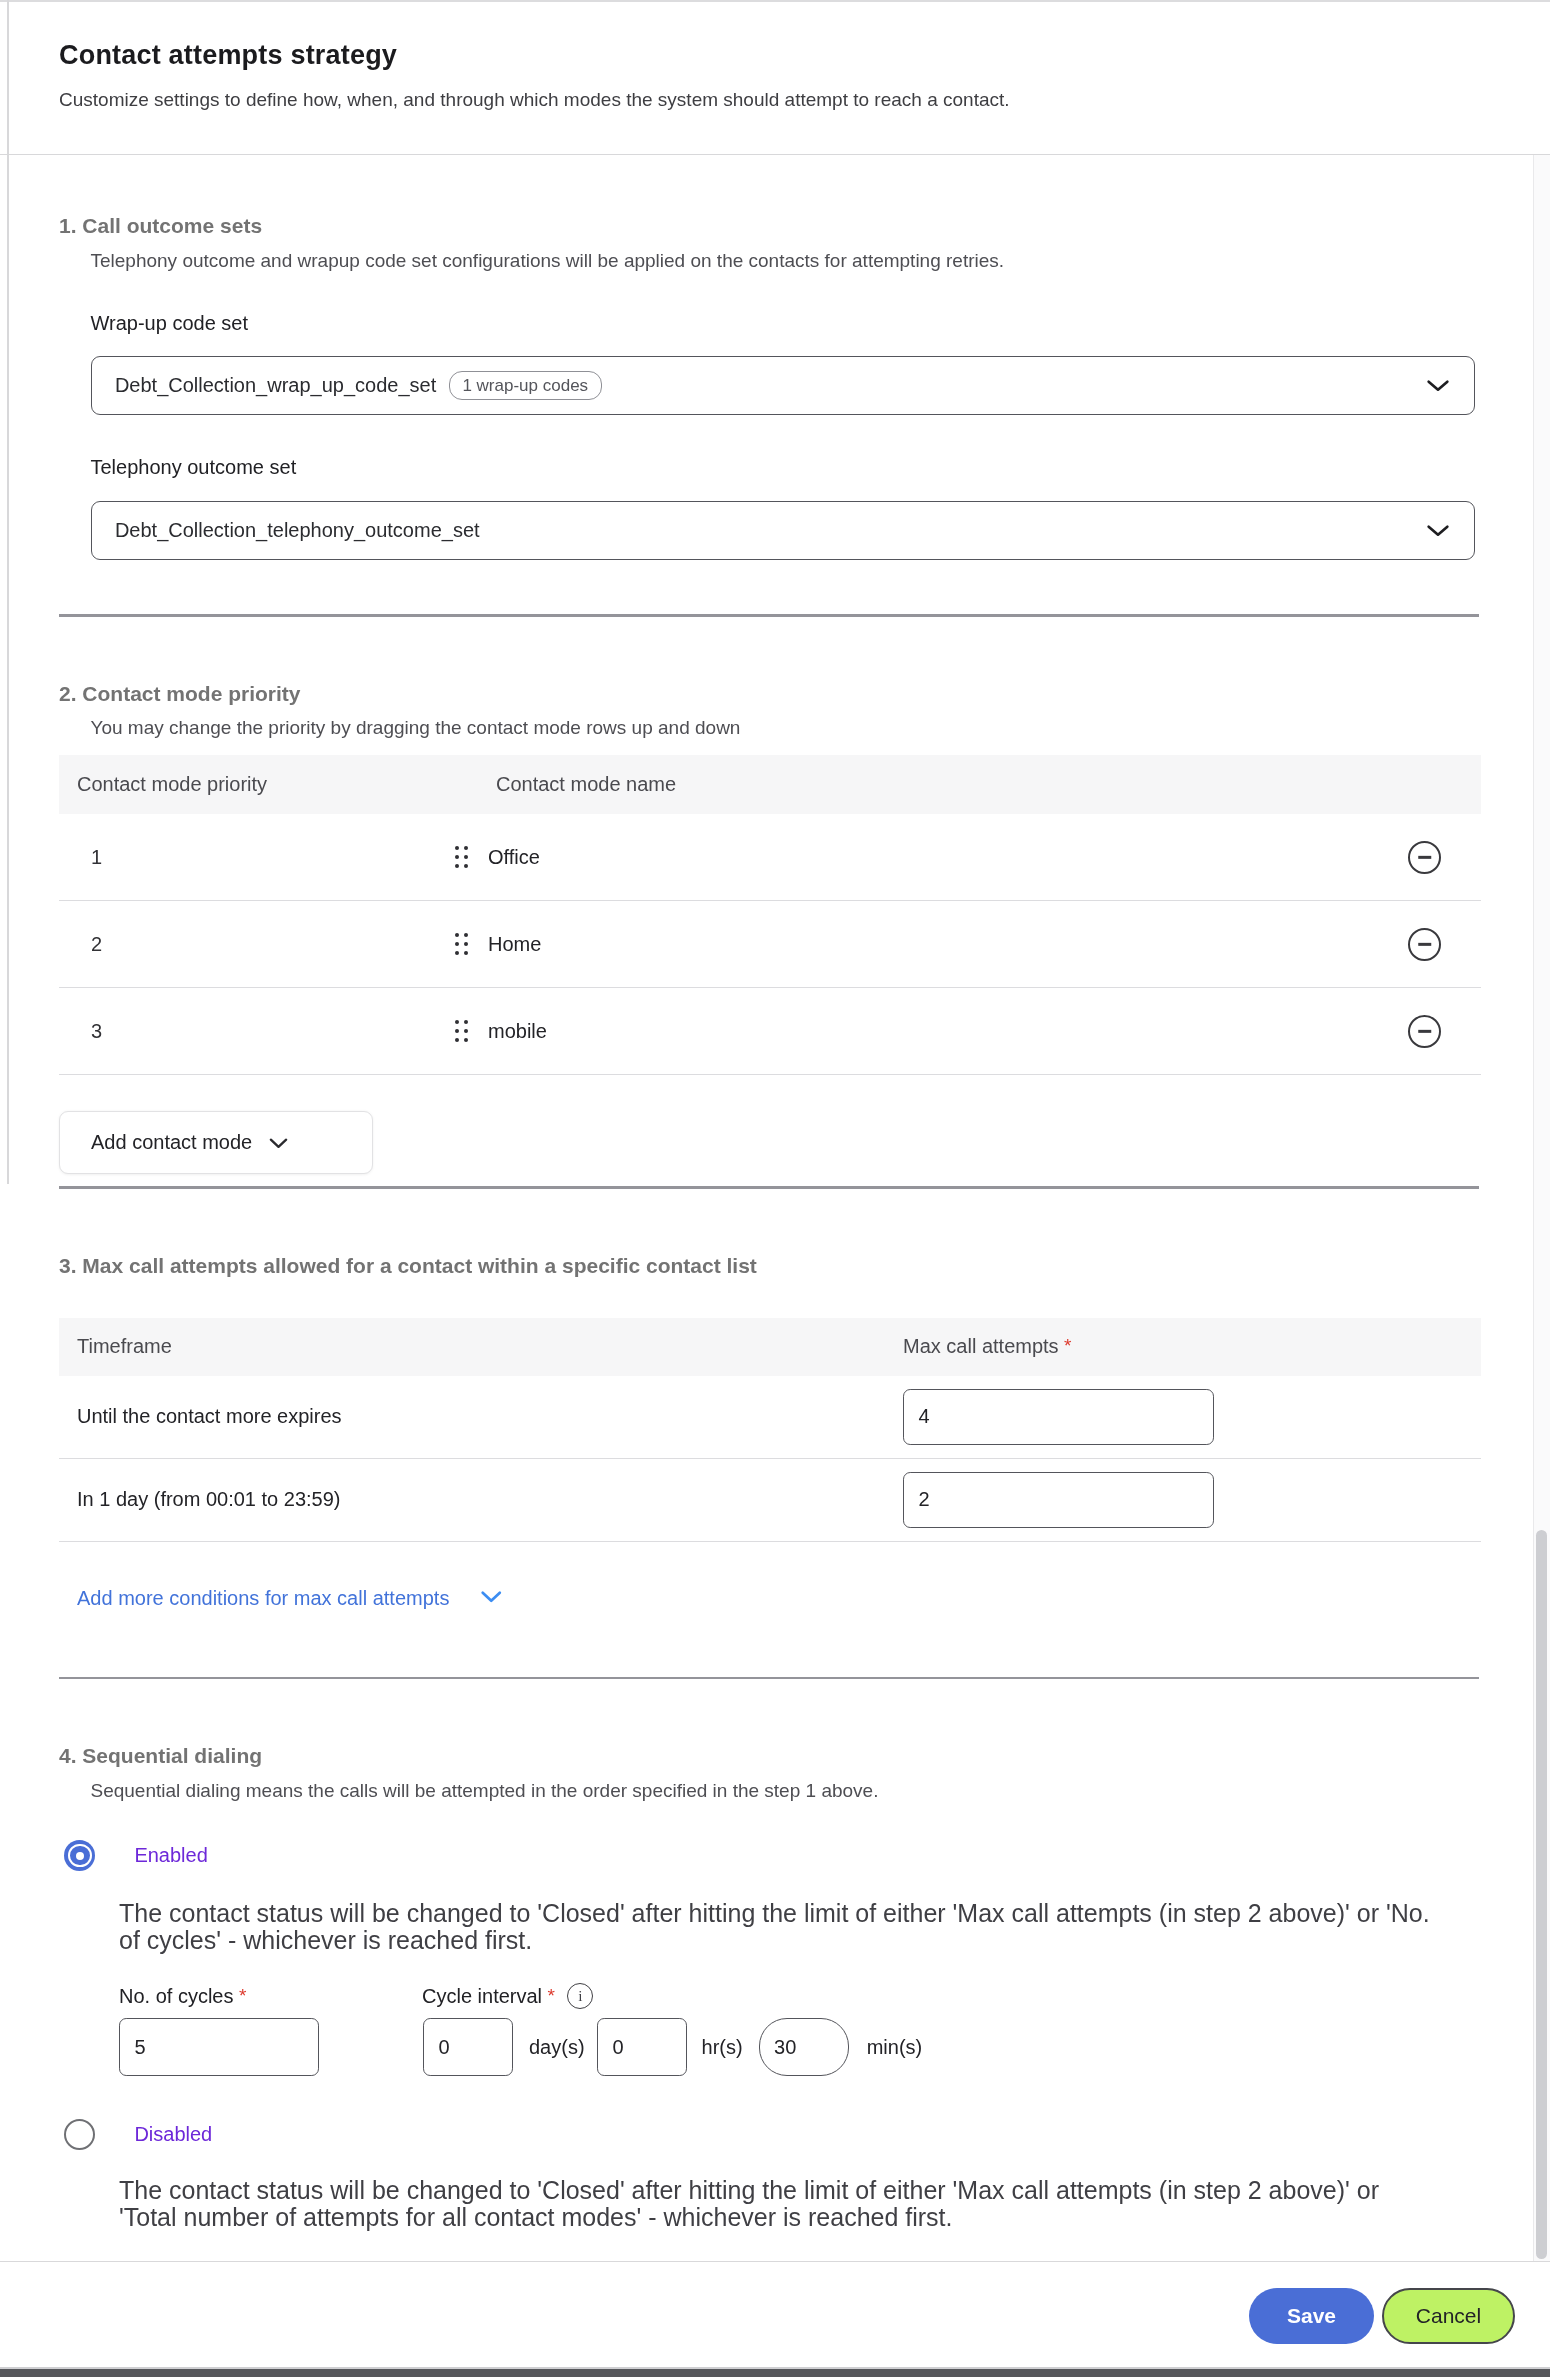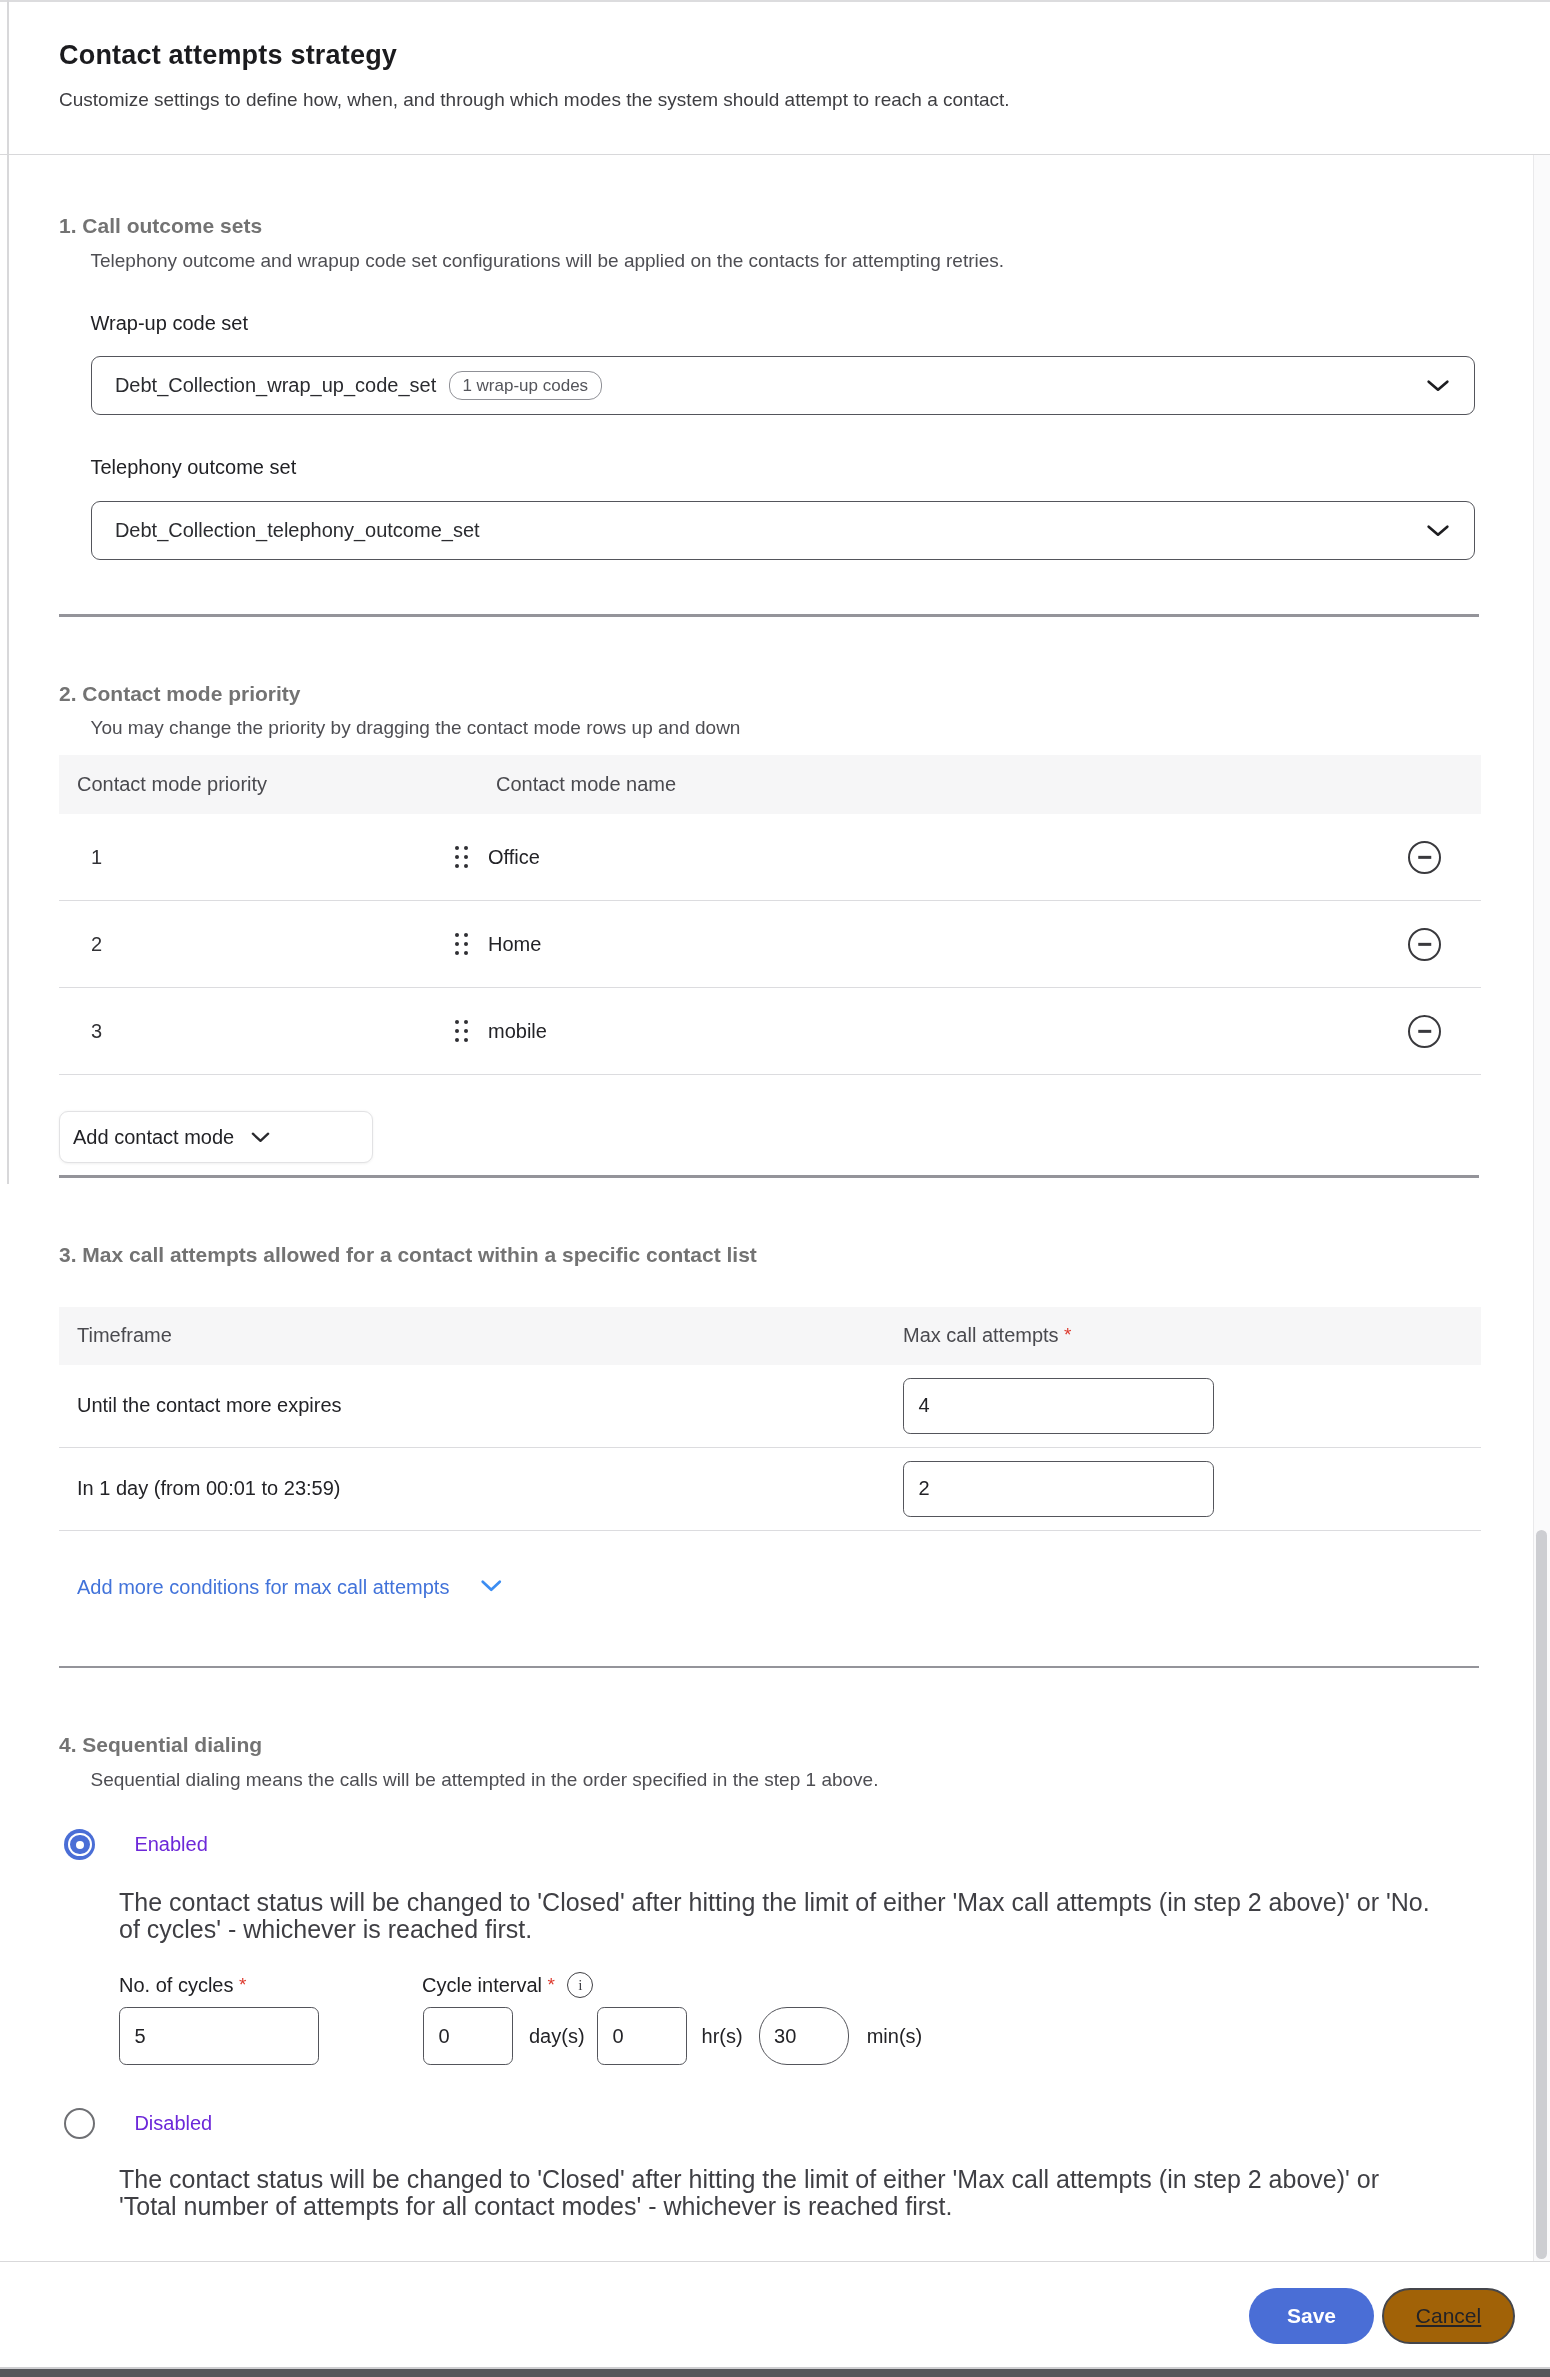--- a/index.html
+++ b/index.html
@@ -50,23 +50,23 @@
   .t2-row { height:86px; border-bottom:1.8px solid #dcdcdf; display:flex; align-items:center; }
   .r-priority { width:396px; padding-left:32px; box-sizing:border-box; font-size:20px; color:#323236; }
   .drag { display:grid; grid-template-columns:4px 4px; grid-auto-rows:4px; gap:5px; margin-right:20px; cursor:grab; }
   .drag i { background:#2f2f33; border-radius:50%; }
   .r-name { font-size:20px; color:#232327; }
   .minus-btn { margin-left:auto; margin-right:40px; width:33px; height:33px; border:2.3px solid #39393d; border-radius:50%;
     position:relative; background:#fff; cursor:pointer; box-sizing:border-box; }
   .minus-btn::after { content:""; position:absolute; left:50%; top:50%; transform:translate(-50%,-50%); width:13.5px; height:2.3px; background:#39393d; }
 
   .add-btn {
-    margin-top:36px; width:314px; height:52px; box-sizing:border-box; background:#fff;
+    margin-top:36px; width:314px; height:63px; box-sizing:border-box; background:#fff;
     border:1.8px solid #e2e2e4; border-radius:9px; box-shadow:0 0.9px 2.7px rgba(0,0,0,0.06);
-    display:flex; align-items:center; padding-left:13px; gap:16px; font-size:20px; color:#232327; cursor:pointer;
+    display:flex; align-items:center; padding-left:31px; gap:16px; font-size:20px; color:#232327; cursor:pointer;
   }
 
   
   .t3-c1 { width:844px; padding-left:18px; box-sizing:border-box; }
   .t3-head { height:58px; }
   .t3-row { height:82px; border-bottom:1.8px solid #dcdcdf; display:flex; align-items:center; font-size:20px; color:#232327; }
   .num-input {
     width:311px; height:56px; box-sizing:border-box; border:1.8px solid #54555b; border-radius:7.2px;
     padding:0 14.4px; font-size:20px; color:#232327; font-family:"Liberation Sans", sans-serif; background:#fff;
   }
@@ -94,21 +94,21 @@
 
   
   .footer {
     position:absolute; left:0; right:0; bottom:0; height:116px; box-sizing:border-box; background:#fff;
     border-top:1.8px solid #d9d9db; display:flex; justify-content:flex-end; align-items:flex-start;
     padding:26px 35px 0 0; gap:8px; z-index:50;
   }
   .btn { height:56px; border-radius:28px; display:flex; align-items:center; justify-content:center;
     font-size:21px; box-sizing:border-box; cursor:pointer; font-family:"Liberation Sans", sans-serif; }
   .btn-save { width:125px; background:#4a6ed6; color:#fff; font-weight:700; border:none; }
-  .btn-cancel { width:133px; background:#a16207; color:#232327; border:2.3px solid #45464b;text-decoration:underline; }
+  .btn-cancel { width:133px; background:#bef264; color:#232327; border:2.3px solid #45464b; }
 
   .chev { stroke:#1e1e21; stroke-width:3; fill:none; stroke-linecap:round; stroke-linejoin:round; }
   .chev-sm { stroke:#2a2a2e; stroke-width:2.6; fill:none; stroke-linecap:round; stroke-linejoin:round; }
   .chev-blue { stroke:#3c8df2; stroke-width:3; fill:none; stroke-linecap:round; stroke-linejoin:round; }
 
   
   .mt-sec1 { margin-top:59px; }
   .mt-label1 { margin-top:40px; }
   .mt-dd { margin-top:21.6px; }
   .mt-label2 { margin-top:41px; }

